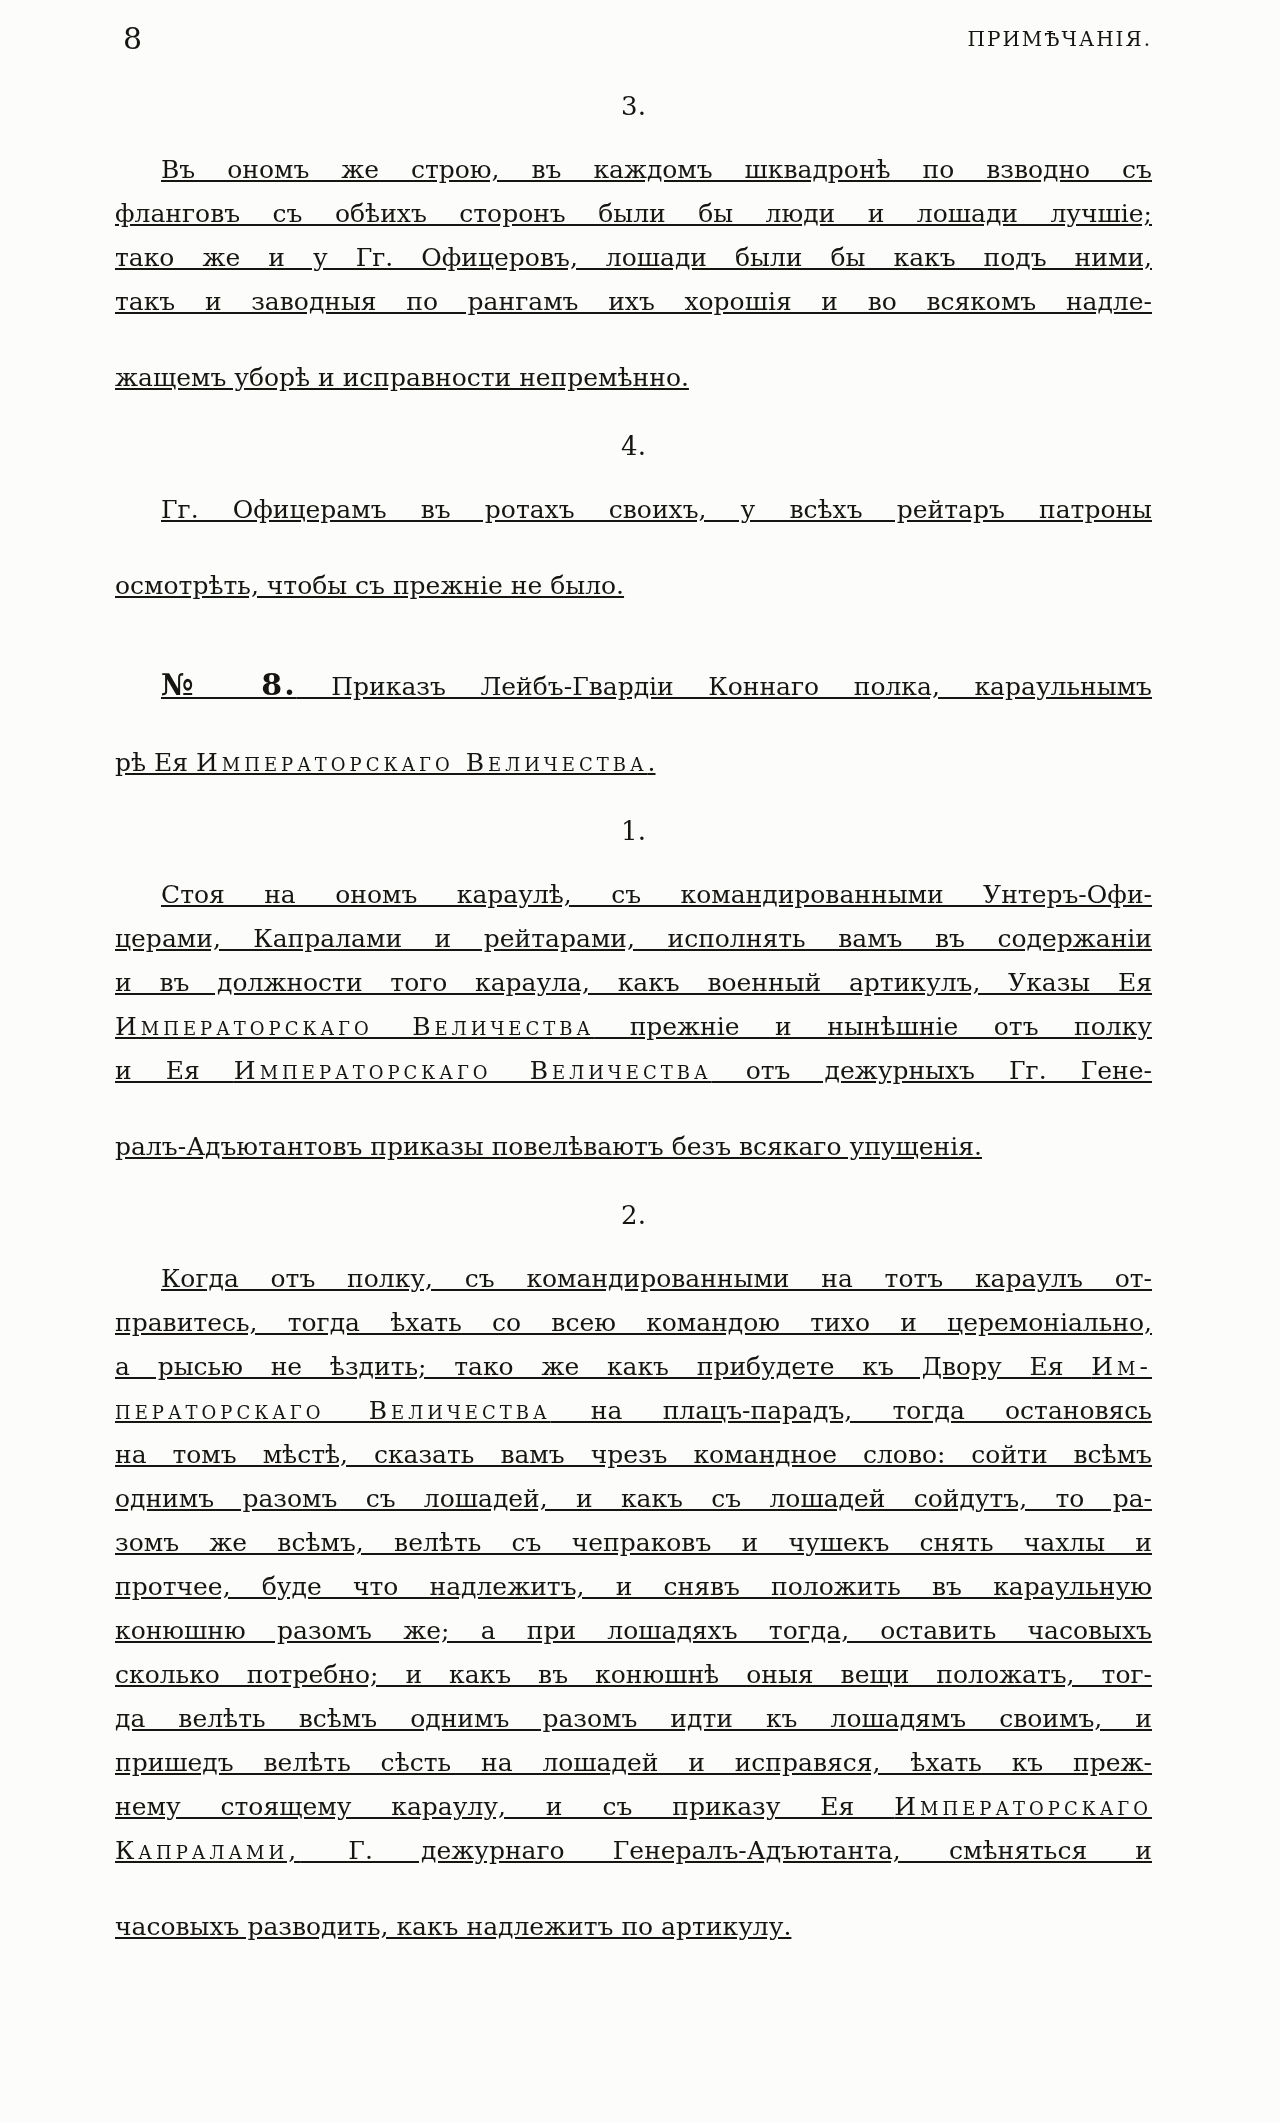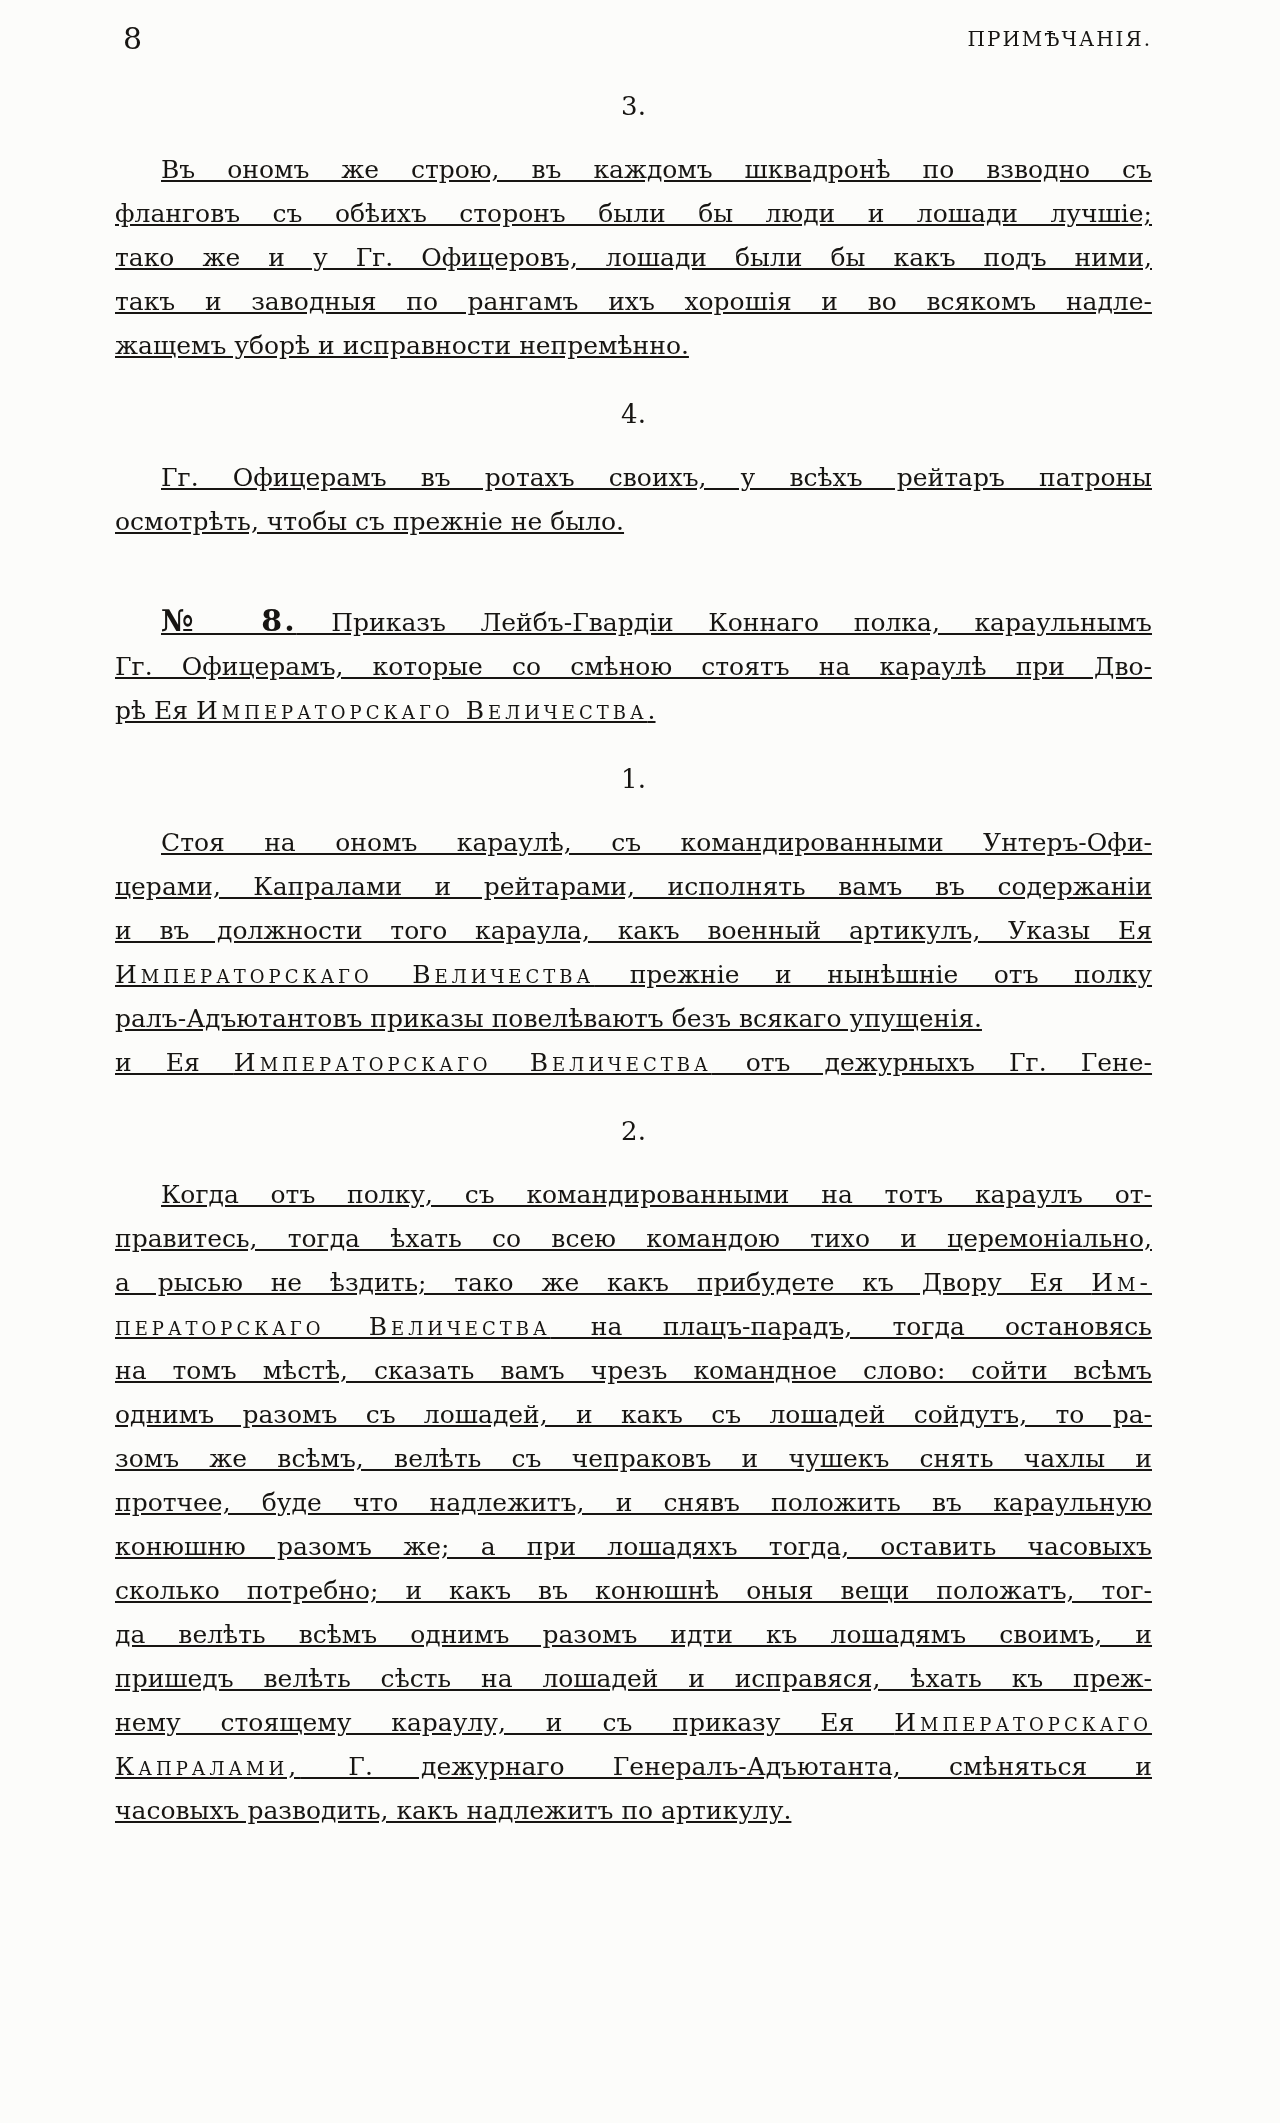--- a/index.html
+++ b/index.html
@@ -38,21 +38,21 @@
     margin: 30px 0 26px 0;
   }
   .paragraph { font-size: 25px; line-height: 44px; }
   .paragraph.variant-order { margin-top: 55px; }
   .line {
     text-align: justify;
     text-align-last: justify;
     text-decoration: underline;
   }
   .line.first { text-indent: 46px; }
-  .line.last { text-align-last: left; }
+  .line.last { text-align-last: left; margin-top: 32px; }
   .seg-n  { }
   .seg-sc { font-variant: small-caps; letter-spacing: 4px; }
   .seg-b  { font-weight: bold; font-size: 30px; letter-spacing: 2px; }
 </style>
 </head>
 <body>
 
 <div class="page">
   <div class="header">
     <div class="page-number">8</div>
@@ -67,31 +67,30 @@
         <div class="line"><span class="seg-n">такъ и заводныя по рангамъ ихъ хорошія и во всякомъ надле-</span></div>
         <div class="line last"><span class="seg-n">жащемъ уборѣ и исправности непремѣнно.</span></div>
       </div>
       <div class="section-number">4.</div>
       <div class="paragraph variant-plain">
         <div class="line first"><span class="seg-n">Гг. Офицерамъ въ ротахъ своихъ, у всѣхъ рейтаръ патроны</span></div>
         <div class="line last"><span class="seg-n">осмотрѣть, чтобы съ прежніе не было.</span></div>
       </div>
       <div class="paragraph variant-order">
         <div class="line first"><span class="seg-b">№ 8.</span><span class="seg-n"> Приказъ Лейбъ-Гвардіи Коннаго полка, караульнымъ</span></div>
-        <div class="line"><span class="seg-n">Гг. Офицерамъ, которые со смѣною стоятъ на караулѣ при Дво-</span></div>
         <div class="line last"><span class="seg-n">рѣ Ея </span><span class="seg-sc">Императорскаго Величества</span><span class="seg-n">.</span></div>
       </div>
       <div class="section-number">1.</div>
       <div class="paragraph variant-plain">
         <div class="line first"><span class="seg-n">Стоя на ономъ караулѣ, съ командированными Унтеръ-Офи-</span></div>
         <div class="line"><span class="seg-n">церами, Капралами и рейтарами, исполнять вамъ въ содержаніи</span></div>
         <div class="line"><span class="seg-n">и въ должности того караула, какъ военный артикулъ, Указы Ея</span></div>
         <div class="line"><span class="seg-sc">Императорскаго Величества</span><span class="seg-n"> прежніе и нынѣшніе отъ полку</span></div>
+        <div class="line"><span class="seg-n">и Ея </span><span class="seg-sc">Императорскаго Величества</span><span class="seg-n"> отъ дежурныхъ Гг. Гене-</span></div>
         <div class="line last"><span class="seg-n">ралъ-Адъютантовъ приказы повелѣваютъ безъ всякаго упущенія.</span></div>
-        <div class="line"><span class="seg-n">и Ея </span><span class="seg-sc">Императорскаго Величества</span><span class="seg-n"> отъ дежурныхъ Гг. Гене-</span></div>
       </div>
       <div class="section-number">2.</div>
       <div class="paragraph variant-plain">
         <div class="line first"><span class="seg-n">Когда отъ полку, съ командированными на тотъ караулъ от-</span></div>
         <div class="line"><span class="seg-n">правитесь, тогда ѣхать со всею командою тихо и церемоніально,</span></div>
         <div class="line"><span class="seg-n">а рысью не ѣздить; тако же какъ прибудете къ Двору Ея </span><span class="seg-sc">Им-</span></div>
         <div class="line"><span class="seg-sc">ператорскаго Величества</span><span class="seg-n"> на плацъ-парадъ, тогда остановясь</span></div>
         <div class="line"><span class="seg-n">на томъ мѣстѣ, сказать вамъ чрезъ командное слово: сойти всѣмъ</span></div>
         <div class="line"><span class="seg-n">однимъ разомъ съ лошадей, и какъ съ лошадей сойдутъ, то ра-</span></div>
         <div class="line"><span class="seg-n">зомъ же всѣмъ, велѣть съ чепраковъ и чушекъ снять чахлы и</span></div>

